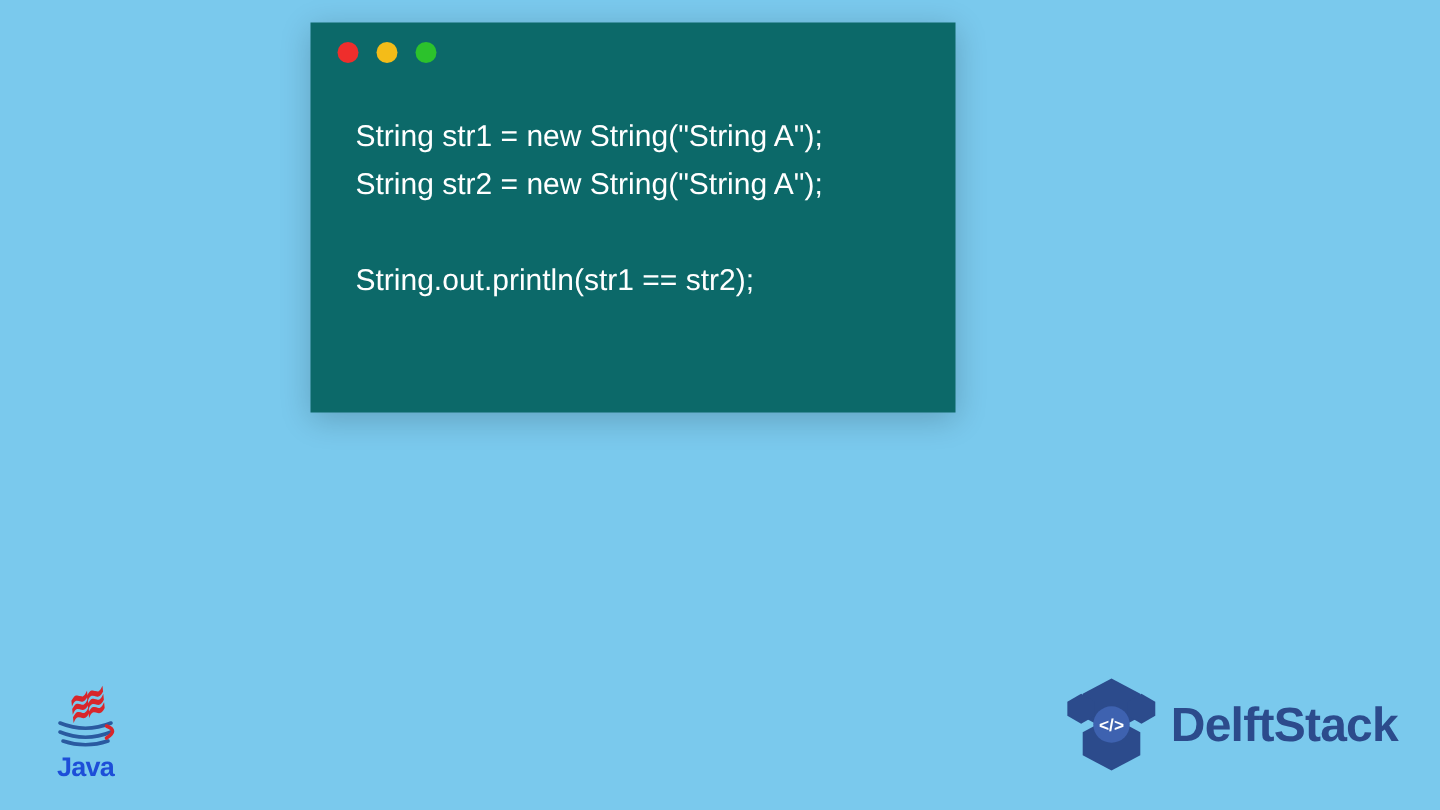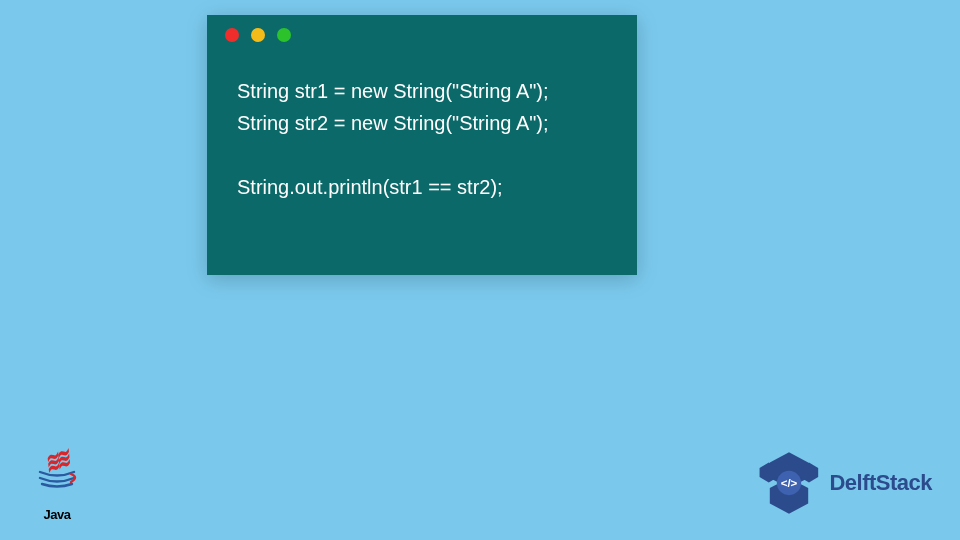--- a/index.html
+++ b/index.html
@@ -69,43 +69,43 @@
     margin-bottom: -2px;
     letter-spacing: -6px;
   }
   .java-cup {
     position: relative;
     color: #2a5aa0;
     font-size: 0;
   }
   .java-cup svg { display:block; }
   .java-text {
-    font-size: 13px;
-    color: #000000;
+    font-size: 18px;
+    color: #1d4ed8;
     font-weight: bold;
     letter-spacing: -0.5px;
-    margin-top: 16px;
+    margin-top: 0;
   }
 
   
   .delft-logo {
     position: absolute;
     right: 28px;
     bottom: 25px;
     display: flex;
     align-items: center;
     gap: 8px;
   }
   .delft-mark {
     width: 64px;
     height: 64px;
     color: #2c4b8c;
   }
   .delft-text {
-    font-size: 22px;
+    font-size: 32px;
     font-weight: bold;
     color: #2c4b8c;
     letter-spacing: -0.5px;
   }
 </style>
 </head>
 <body>
 
 <div class="code-window">
   <div class="titlebar">

